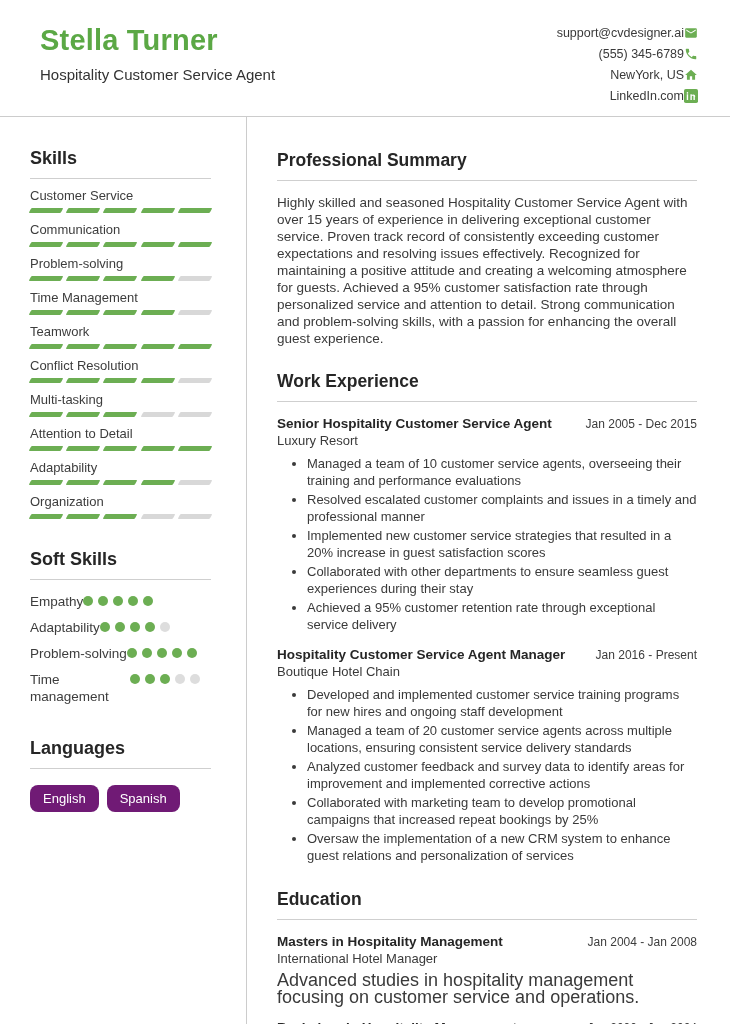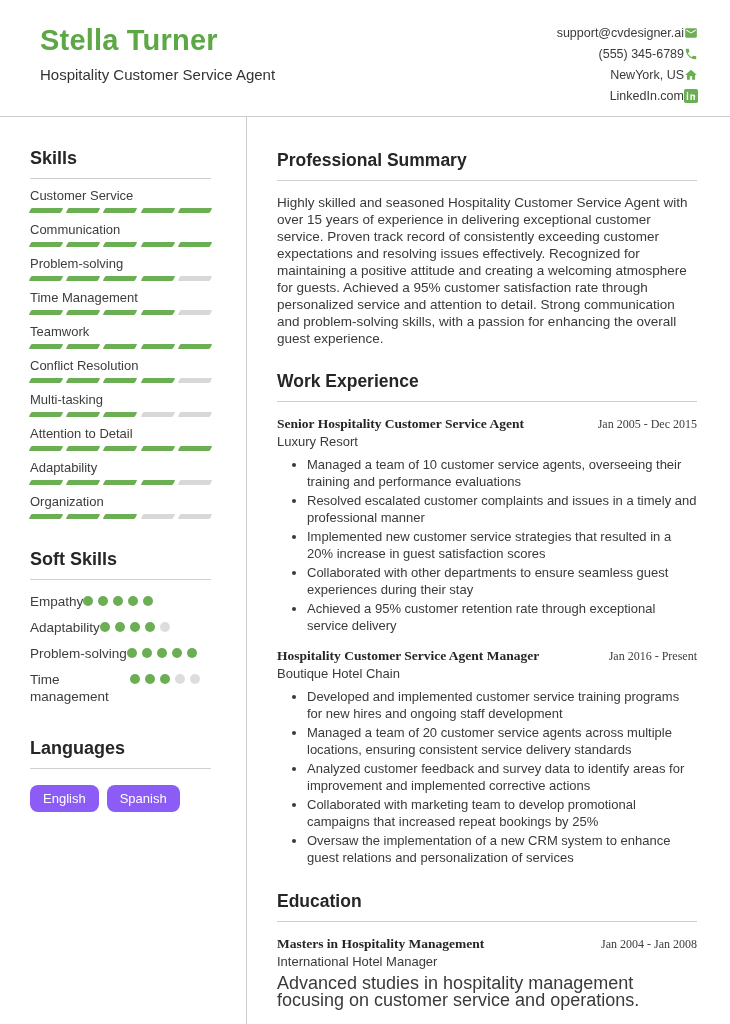--- a/index.html
+++ b/index.html
@@ -53,31 +53,31 @@
   .soft-row { display: flex; align-items: flex-start; margin-bottom: 9px; }
   .soft-label { font-size: 13.5px; color: #3d3d3d; max-width: 100px; line-height: 1.25; }
   .dots { display: flex; gap: 5px; padding-top: 2px; }
   .dot { width: 10px; height: 10px; border-radius: 50%; background: #ddd; }
   .dot.filled { background: #6cae53; }
 
   
   .lang-section { padding-top: 24px; }
   .lang-pills { display: flex; gap: 8px; margin-top: 16px; }
   .pill {
-    background: #8b5cf6; color: #fff; font-size: 13px;
+    background: #701a75; color: #fff; font-size: 13px;
     padding: 6px 13px; border-radius: 8px;
   }
 
   
   .summary-section { padding-top: 33px; }
   .summary-text { font-size: 13.5px; line-height: 17px; color: #3a3a3a; margin-top: 13px; }
 
   .work-section { padding-top: 24px; }
   .entry { margin-top: 14px; }
-  .entry-head { display: flex; justify-content: space-between; align-items: baseline; font-family: Liberation Serif, serif; }
+  .entry-head { display: flex; justify-content: space-between; align-items: baseline; }
   .entry-title { font-size: 13.5px; font-weight: bold; color: #262626; }
   .entry-dates { font-size: 12px; color: #3d3d3d; white-space: nowrap; padding-left: 10px; }
   .entry-sub { font-size: 13px; color: #3a3a3a; margin-top: 2px; }
   .bullets { margin: 8px 0 0 0; padding-left: 30px; }
   .bullets li { font-size: 13px; line-height: 16.5px; color: #3a3a3a; margin-bottom: 3px; }
 
   .edu-section { padding-top: 22px; }
   .edu-desc { font-size: 18px; line-height: 17px; color: #3a3a3a; margin-top: 6px; }
 </style>
 </head>

